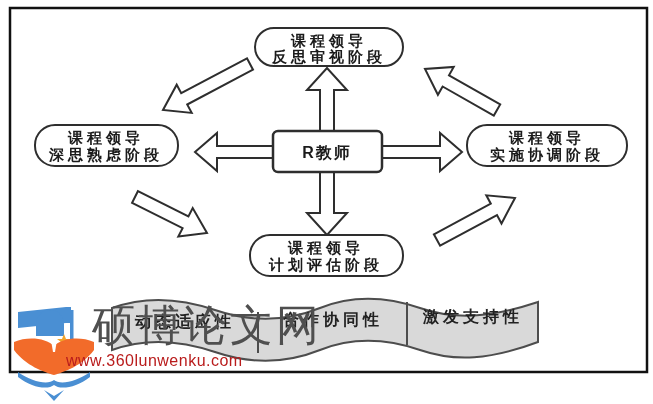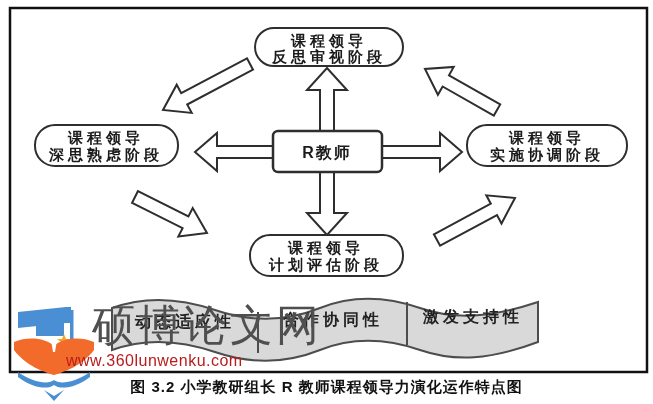--- a/index.html
+++ b/index.html
@@ -117,15 +117,14 @@
       <path d="M47 40 L53 40 L51 52 L49 52 Z" fill="#ffffff"></path>
 
       <path d="M14 72 C 28 82, 44 85, 50 80 C 56 85, 72 82, 86 72 L 86 77 C 72 88, 56 90, 50 85 C 44 90, 28 88, 14 77 Z" fill="#4a8fd3"></path>
 
       <path d="M40 90 L50 101 L60 90 L50 96 Z" fill="#4a8fd3"></path>
     </svg>
     <div class="wm-name">硕博论文网</div>
     <div class="wm-url">www.360lunwenku.com</div>
   </div>
 
-  <div class="caption">图 3.2  小学教研组长 R 教师课程领导力演化运作特点图</div>
 
 </div>
 
 </body></html>

